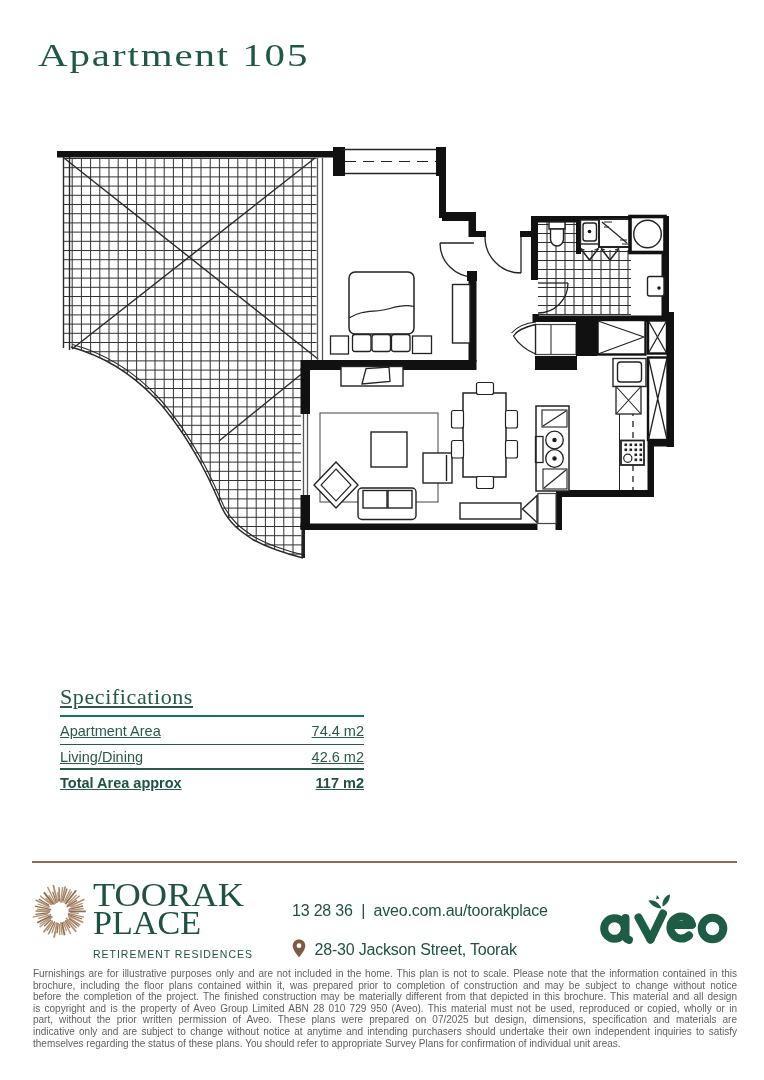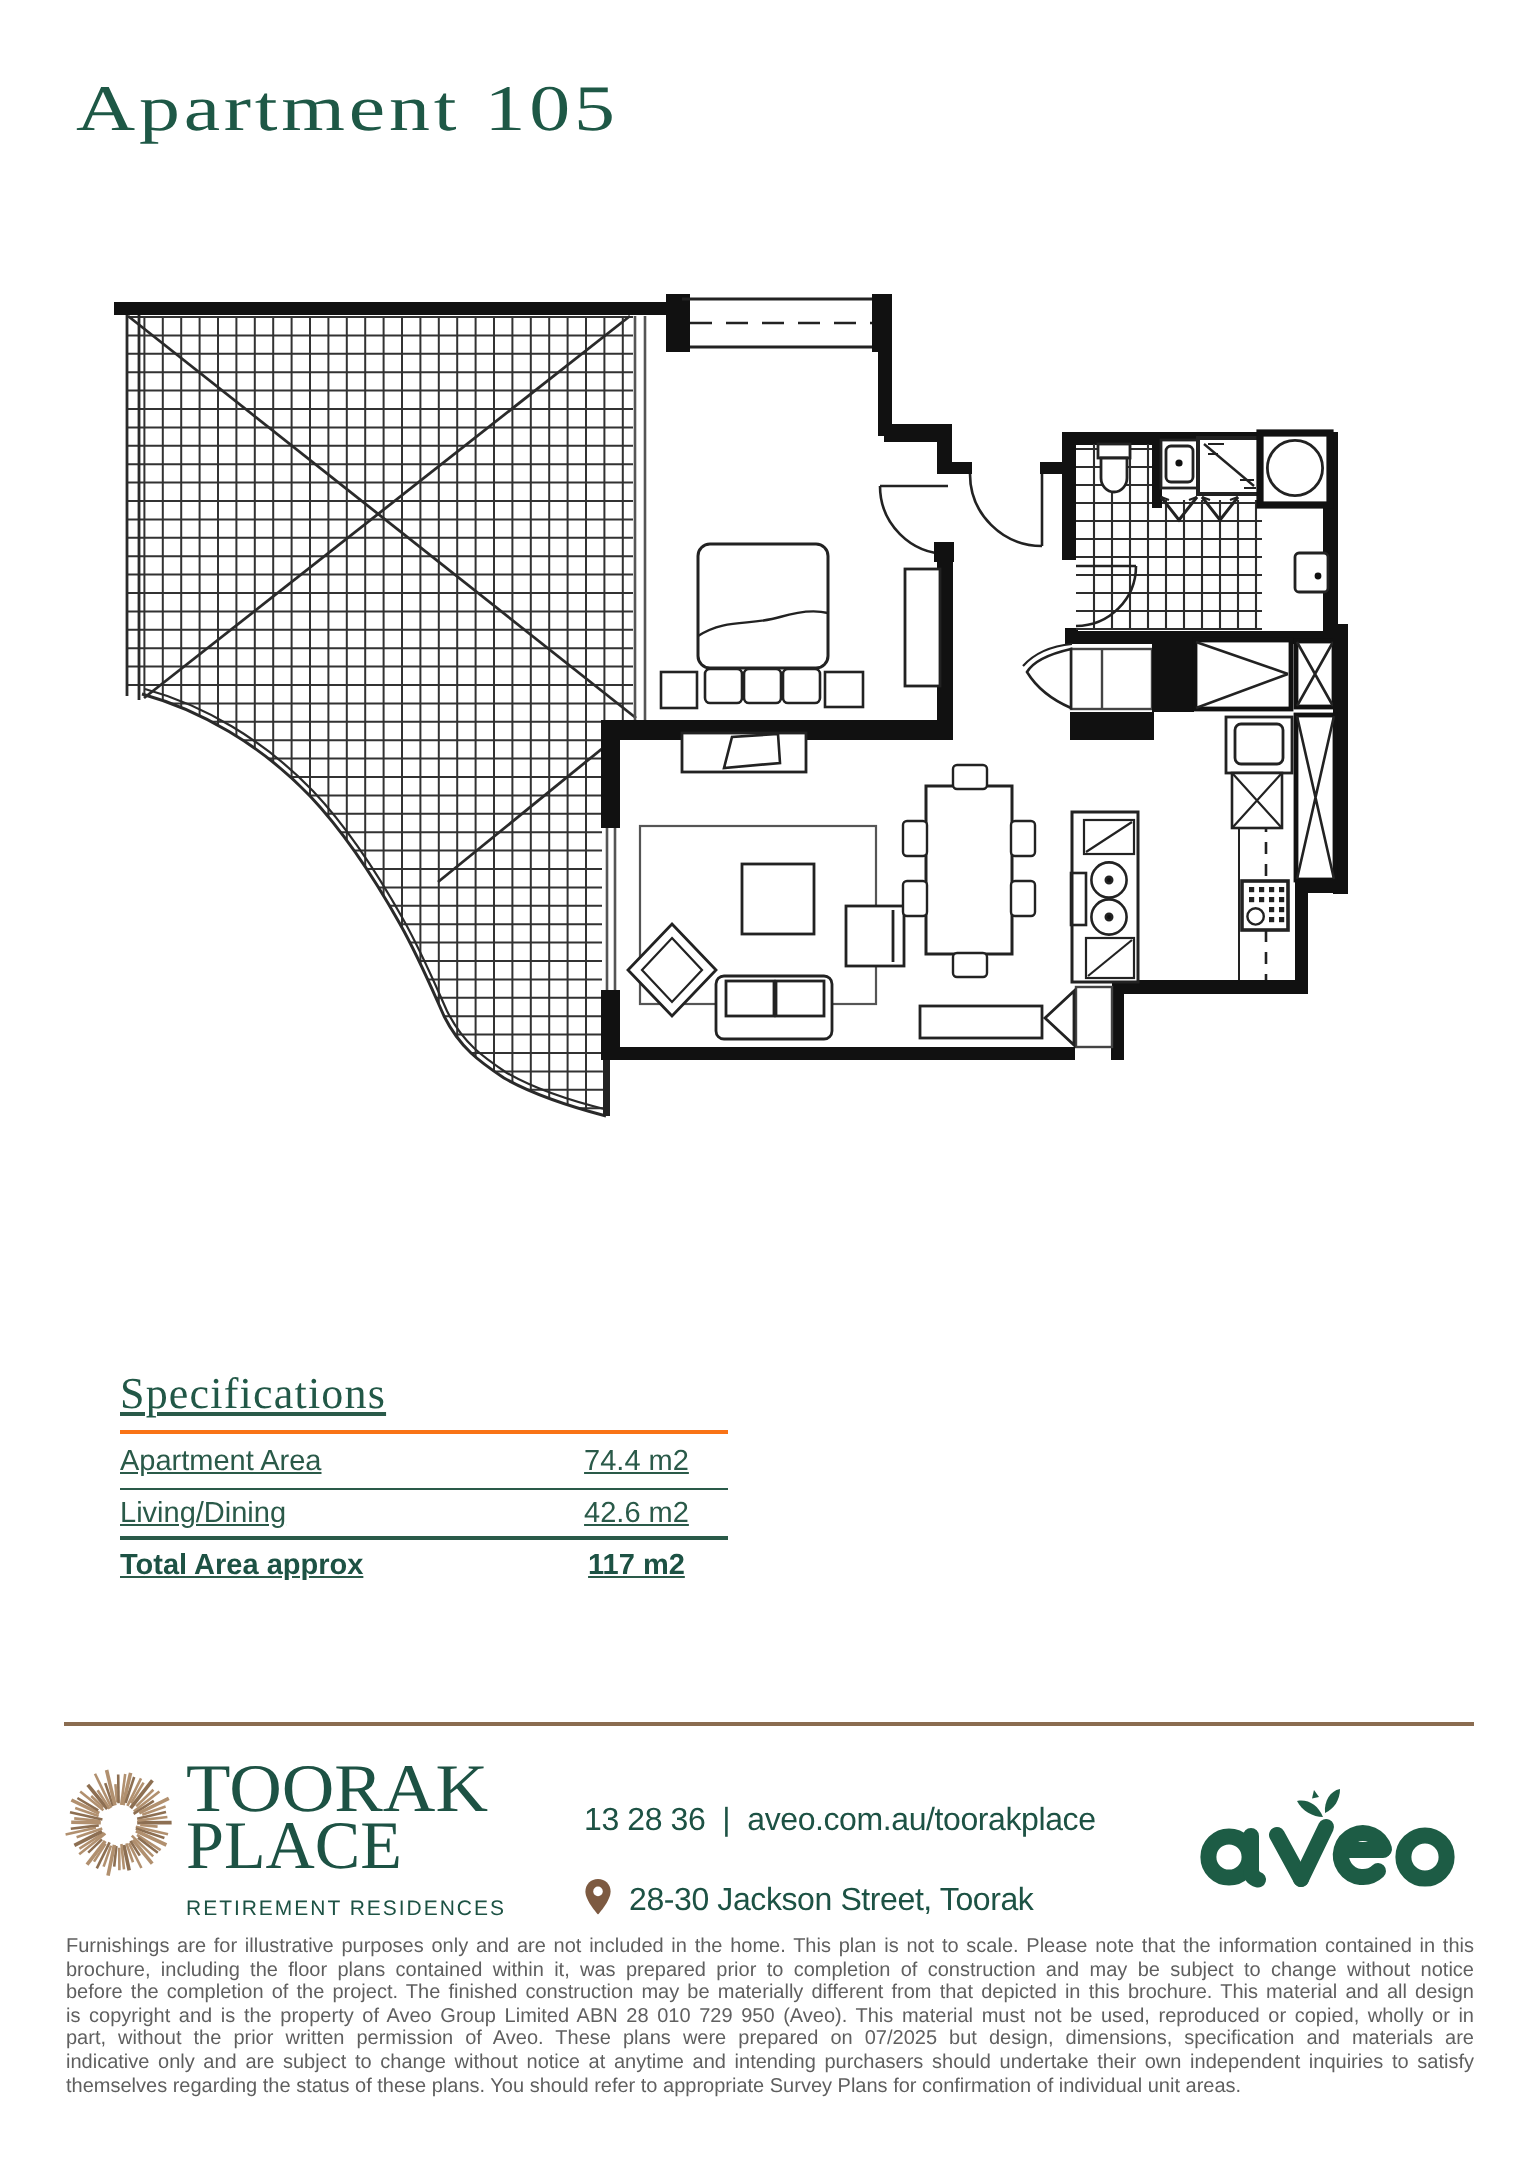--- a/index.html
+++ b/index.html
@@ -8,22 +8,22 @@
   #title{position:absolute;left:38px;top:37px;font-family:"Liberation Serif",serif;
          font-size:32.5px;color:#1e5846;letter-spacing:1.5px;transform:scaleX(1.26);
          transform-origin:0 0;white-space:nowrap;}
   .spec{position:absolute;left:60px;top:684px;width:304px;color:#2a5a49;text-decoration:underline;}
   .spec h2{margin:0;font-family:"Liberation Serif",serif;font-weight:normal;
            font-size:22px;color:#225847;letter-spacing:0.6px;}
   .spec table{width:100%;border-collapse:collapse;margin-top:5px;font-size:14.5px;}
   .spec td{padding:6px 0 5px 0;}
   .row2 td{padding:4px 0 3px 0;}
   .row3 td{padding:5px 0 0 0;}
-  .spec .r{text-align:center;}
-  .row1 td{border-top:2px solid #f97316;border-bottom:1px solid #2a5a49;}
+  .spec .r{text-align:right;}
+  .row1 td{border-top:2px solid #0f766e;border-bottom:1px solid #2a5a49;}
   .row2 td{border-bottom:2.5px solid #2a5a49;}
   .row3 td{font-weight:bold;color:#1d5244;}
   #brownrule{position:absolute;left:32px;top:861px;width:705px;height:2px;background:#8a6c50;}
   #contact{position:absolute;left:292px;top:902px;color:#1d5244;font-weight:normal;font-size:16px;letter-spacing:-0.2px;}
   #contact .l2{margin-top:16px;}
   #disc{position:absolute;left:33px;top:968px;width:704px;font-size:10px;line-height:11.6px;
         color:#5f5f5f;}
   #disc .j{text-align:justify;text-align-last:justify;white-space:nowrap;}
   #disc div{white-space:nowrap;}
   svg{position:absolute;left:0;top:0;}

